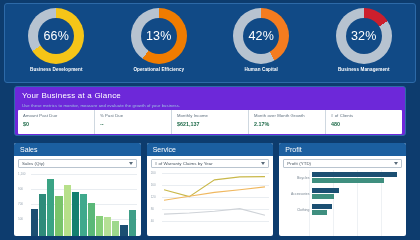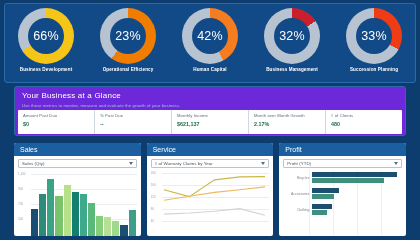--- a/index.html
+++ b/index.html
@@ -124,48 +124,40 @@
         <div class="donut" style="background:conic-gradient(#f5c518 0deg 237.6deg, #b7c3d0 237.6deg 360deg)">
           <div class="hole">
             <span class="pct">66%</span>
           </div>
         </div>
         <div class="kpi-label">Business Development</div>
       </div>
       <div class="kpi">
         <div class="donut" style="background:conic-gradient(#f07c00 0deg 216deg, #b7c3d0 216deg 360deg)">
           <div class="hole">
-            <span class="pct">23%</span>
+            <span class="pct">13%</span>
           </div>
         </div>
         <div class="kpi-label">Operational Efficiency</div>
       </div>
       <div class="kpi">
         <div class="donut" style="background:conic-gradient(#f57c1f 0deg 151.20000000000002deg, #b7c3d0 151.20000000000002deg 360deg)">
           <div class="hole">
             <span class="pct">42%</span>
           </div>
         </div>
         <div class="kpi-label">Human Capital</div>
       </div>
       <div class="kpi">
         <div class="donut" style="background:conic-gradient(#cc1f2d 0deg 57.6deg, #b7c3d0 57.6deg 360deg)">
           <div class="hole">
             <span class="pct">32%</span>
           </div>
         </div>
         <div class="kpi-label">Business Management</div>
-      </div>
-      <div class="kpi">
-        <div class="donut" style="background:conic-gradient(#f03c14 0deg 118.8deg, #b7c3d0 118.8deg 360deg)">
-          <div class="hole">
-            <span class="pct">33%</span>
-          </div>
-        </div>
-        <div class="kpi-label">Succession Planning</div>
       </div>
     </div>
 
   <div class="glance">
     <div class="glance-title">Your Business at a Glance</div>
     <div class="glance-sub">Use these metrics to monitor, measure and evaluate the growth of your business.</div>
     <div class="metrics" id="metrics-row">
         <div class="metric">
           <div class="metric-label">Amount Past Due</div>
           <div class="metric-value">$0</div>

